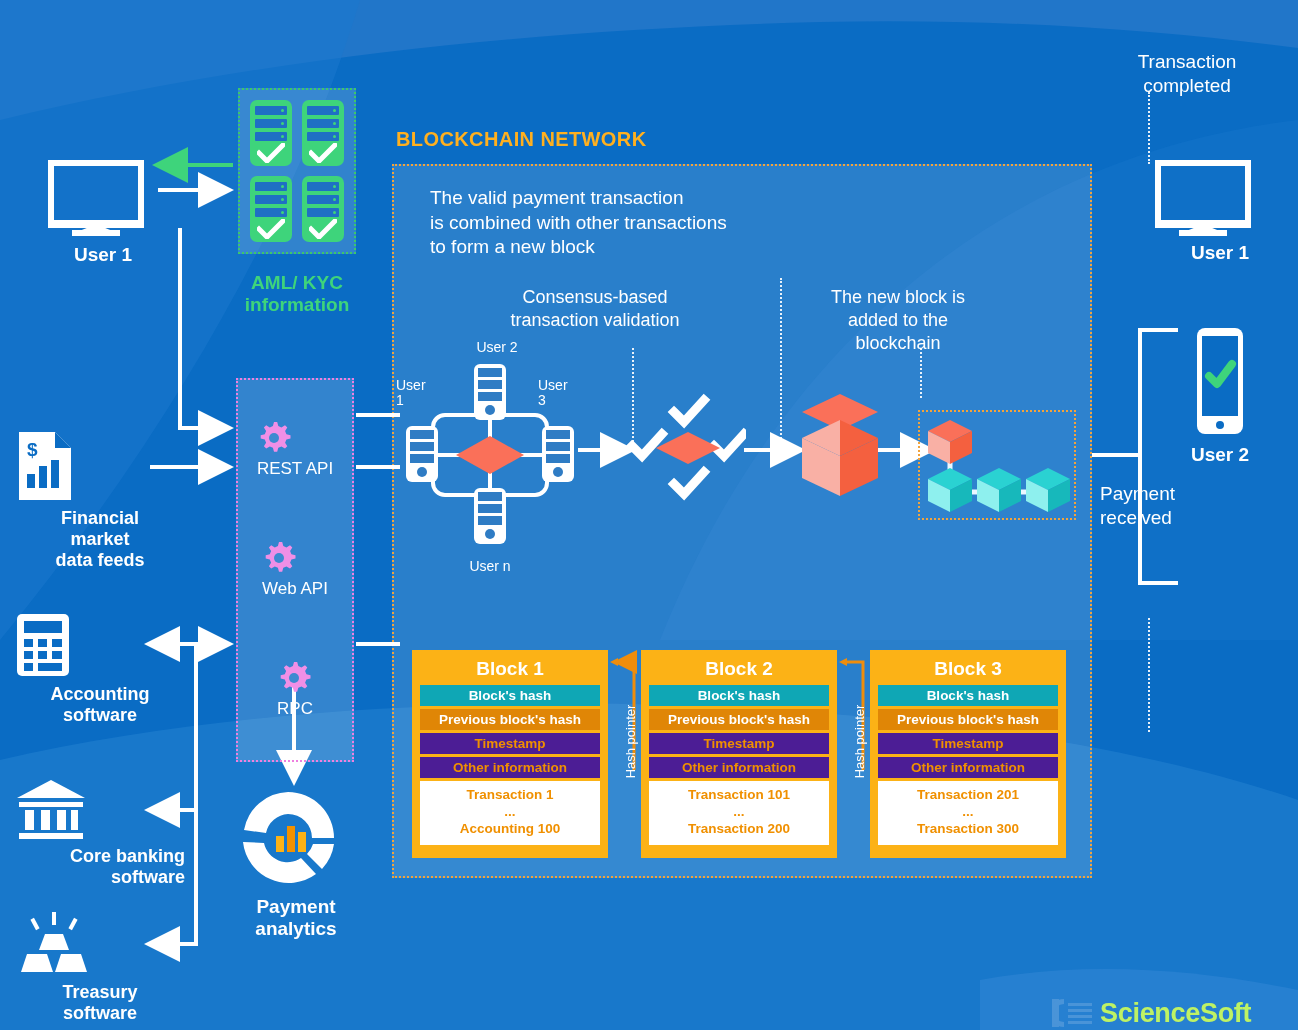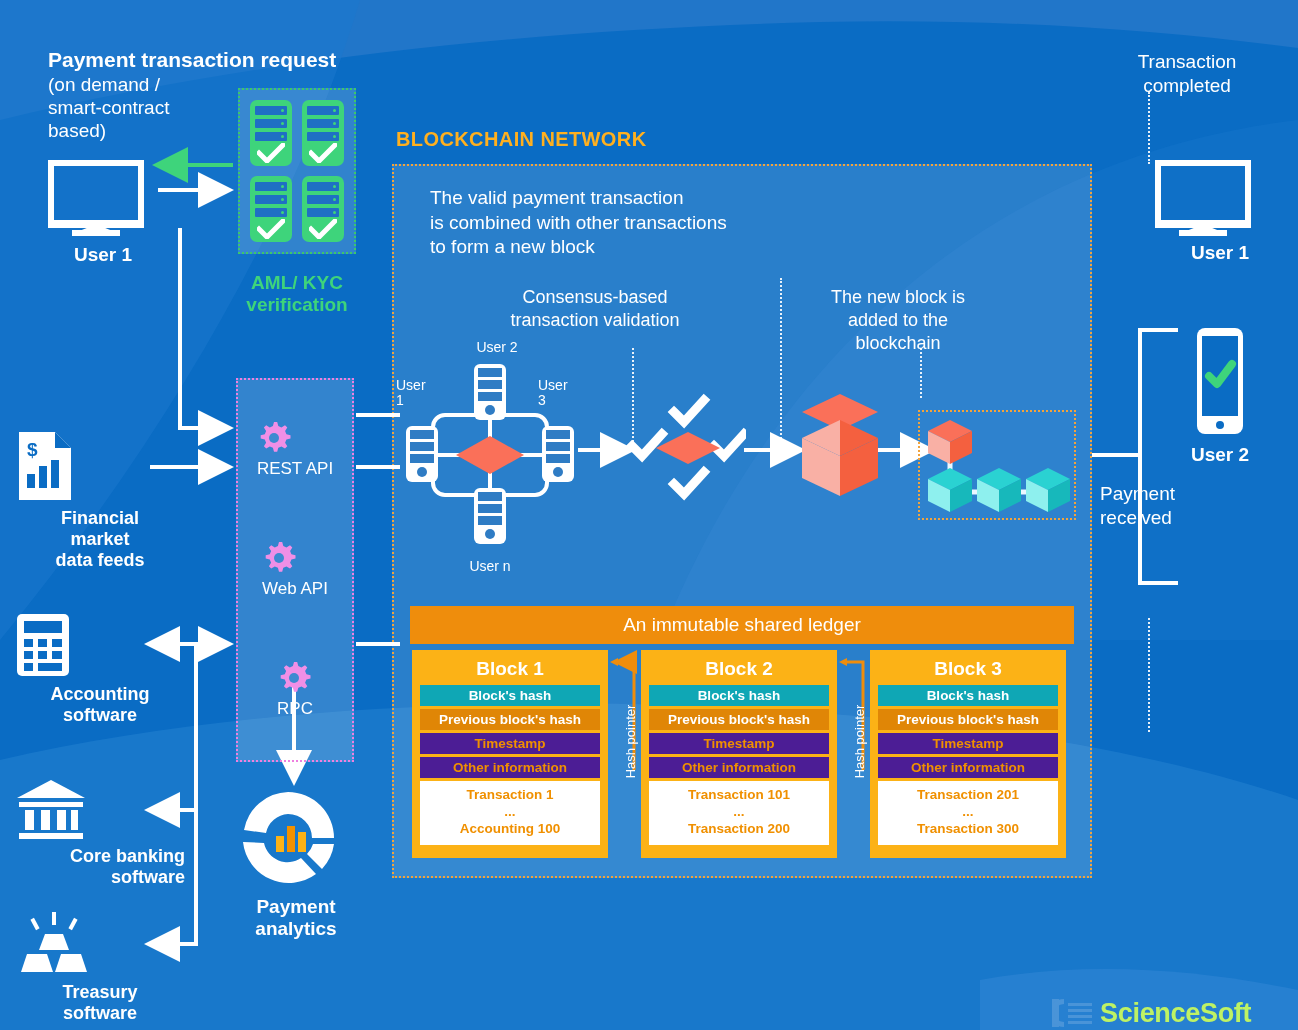--- a/index.html
+++ b/index.html
@@ -201,26 +201,20 @@
 
   <div class="abs vdot" style="left:780px; top:278px; height:168px;"></div>
   <div class="abs vdot" style="left:632px; top:348px; height:98px;"></div>
   <div class="abs vdot" style="left:920px; top:348px; height:50px;"></div>
   <div class="abs vdot" style="left:1148px; top:92px; height:72px;"></div>
 
   <div class="abs vdot" style="left:1148px; top:632px; height:0;"></div>
   <div class="abs vdot" style="left:1148px; top:636px; height:0;"></div>
   <div class="abs vdot" style="left:1148px; top:618px; height:114px;"></div>
 
-  <div class="abs hdr-req">
-    <div class="l1">Payment transaction request</div>
-    <div class="l2" style="white-space:pre-line;">(on demand /
-smart-contract
-based)</div>
-  </div>
 
   <div class="abs user1-left">
     <svg width="96" height="76" viewBox="0 0 96 76">
       <rect x="2" y="2" width="92" height="62" fill="none" stroke="#fff" stroke-width="8"></rect>
       <path d="M26,72 C34,72 38,66 48,66 C58,66 62,72 70,72 Z" fill="#fff"></path>
       <rect x="24" y="70" width="48" height="6" fill="#fff"></rect>
     </svg>
     <div class="cap">User 1</div>
   </div>
 
@@ -276,21 +270,21 @@
         </div>
         <div class="bar">
           <i></i>
         </div>
       <svg class="ck" viewBox="0 0 28 20">
           <path d="M2,10 L10,18 L26,2" fill="none" stroke="#fff" stroke-width="5" stroke-linecap="square"></path>
         </svg>
     </div>
   </div>
   <div class="abs aml-label" style="white-space:pre-line;">AML/ KYC
-verification</div>
+information</div>
 
   <div class="abs sideitem" style="left:15px; top:430px;">
     <svg width="60" height="72" viewBox="0 0 60 72">
       <path d="M4,2 H40 L56,18 V70 H4 Z" fill="#fff"></path>
       <path d="M40,2 V18 H56 Z" fill="#0a6cc4"></path>
       <text x="12" y="26" font-family="Liberation Sans, sans-serif" font-size="19" font-weight="700" fill="#0a6cc4">$</text>
       <rect x="12" y="44" width="8" height="14" fill="#0a6cc4"></rect>
       <rect x="24" y="36" width="8" height="22" fill="#0a6cc4"></rect>
       <rect x="36" y="30" width="8" height="28" fill="#0a6cc4"></rect>
     </svg>
@@ -482,21 +476,20 @@
       <path d="M99,65 L77,76 L77,98 L99,87 Z" fill="#17b8bb"></path>
     </g>
 
     <g>
       <path d="M126,54 L148,65 L126,76 L104,65 Z" fill="#2ad2d2"></path>
       <path d="M104,65 L126,76 L126,98 L104,87 Z" fill="#8ef0ee"></path>
       <path d="M148,65 L126,76 L126,98 L148,87 Z" fill="#17b8bb"></path>
     </g>
   </svg>
 
-  <div class="abs ledger-bar">An immutable shared ledger</div>
 
   <div class="blk" style="left:412px;">
     <div class="title">Block 1</div>
     <div class="row r-hash">Block's hash</div>
     <div class="row r-prev">Previous block's hash</div>
     <div class="row r-plain">Timestamp</div>
     <div class="row r-plain">Other information</div>
     <div class="row r-tx">
       <div>Transaction 1</div>
       <div>...</div>

